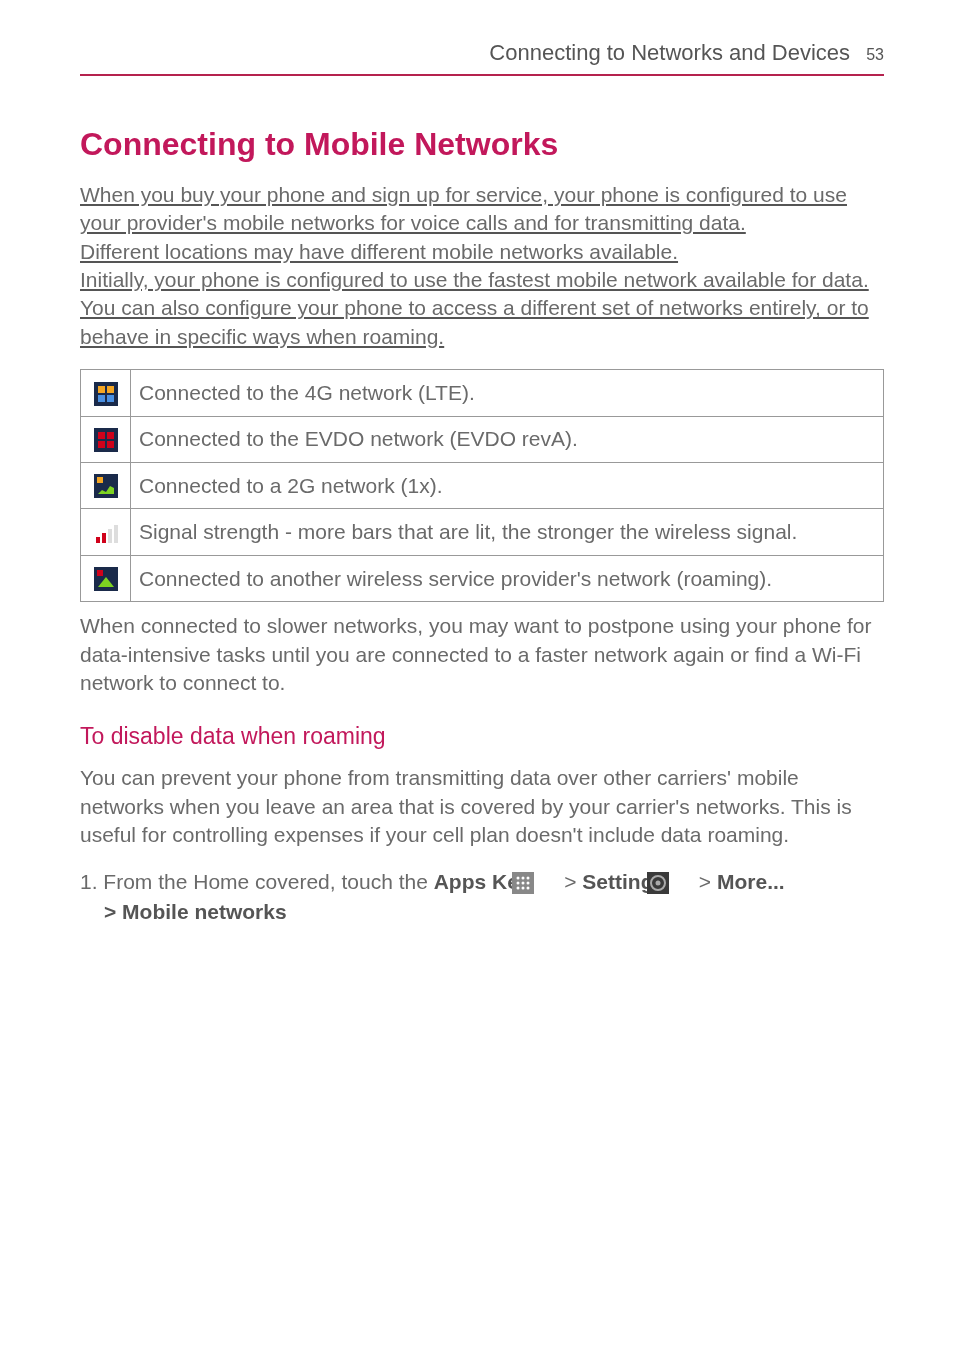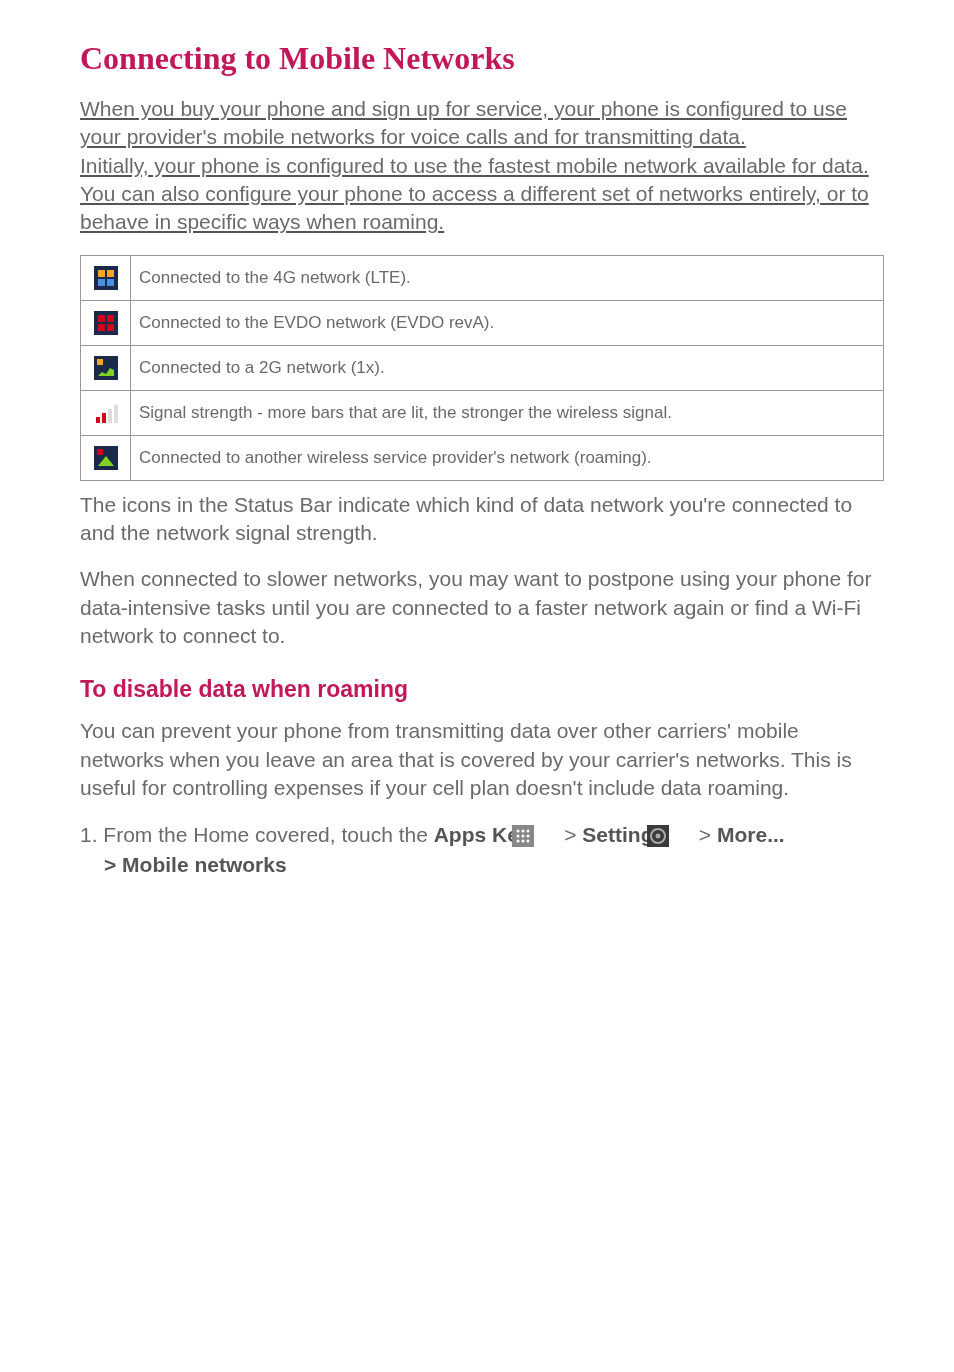--- a/index.html
+++ b/index.html
@@ -24,21 +24,21 @@
     }
     .header .pagenum {
       font-size: 16px;
       margin-left: 10px;
     }
     h1.section-title {
       color: #c2185b;
       font-size: 32px;
       font-weight: bold;
       margin-bottom: 18px;
-      font-family: Liberation Serif, serif;
+      font-family: Liberation Sans, sans-serif;
     }
     p.body {
       font-size: 21px;
       line-height: 1.35;
       color: #6a6a6a;
       margin-bottom: 0;
     }
     p.body.spaced {
       margin-bottom: 18px;
     }
@@ -46,39 +46,39 @@
     table.icon-table {
       width: 100%;
       border-collapse: collapse;
       border: 1px solid #999;
       margin-top: 14px;
       margin-bottom: 10px;
     }
     table.icon-table td {
       border: 1px solid #999;
       padding: 10px 8px;
-      font-size: 17px;
+      font-size: 21px;
       color: #6a6a6a;
       vertical-align: middle;
     }
     table.icon-table td.icon-cell {
       width: 50px;
       text-align: center;
       vertical-align: middle;
     }
     .icon-box {
       display: inline-block;
       width: 24px;
       height: 24px;
       vertical-align: middle;
     }
     h2.subheading {
       color: #c2185b;
       font-size: 23px;
-      font-weight: bold;
+      font-weight: normal;
       margin-top: 26px;
       margin-bottom: 14px;
     }
     ol.steps {
       list-style: none;
       counter-reset: step;
       font-size: 21px;
       color: #6a6a6a;
     }
     ol.steps li {
@@ -94,25 +94,30 @@
       height: 22px;
       vertical-align: middle;
       position: relative;
       top: -1px;
     }
   </style>
 </head>
 <body>
 
 <div class="page">
+  <div class="header">
+    <span>Connecting to Networks and Devices</span>
+    <span class="pagenum">53</span>
+  </div>
 
   <h1 class="section-title">Connecting to Mobile Networks</h1>
 
   <div class="intro-block">
     <p class="body">When you buy your phone and sign up for service, your phone is configured to use your provider's mobile networks for voice calls and for transmitting data.</p>
+    <p class="body">Different locations may have different mobile networks available.</p>
     <p class="body">Initially, your phone is configured to use the fastest mobile network available for data. You can also configure your phone to access a different set of networks entirely, or to behave in specific ways when roaming.</p>
   </div>
 
   <table class="icon-table">
     <tbody>
         <tr>
       <td class="icon-cell">
         <span class="icon-box">
           <svg viewBox="0 0 24 24">
                 <rect x="0" y="0" width="24" height="24" fill="#1a2a4a"></rect>
@@ -172,21 +177,20 @@
                 <rect x="3" y="3" width="6" height="6" fill="#d0021b"></rect>
                 <path d="M4 20 L12 10 L20 20 Z" fill="#7ed321"></path>
               </svg>
         </span>
       </td>
       <td>Connected to another wireless service provider's network (roaming).</td>
     </tr>
   </tbody>
     </table>
 
-  <p class="body spaced">The icons in the Status Bar indicate which kind of data network you're connected to and the network signal strength.</p>
   <p class="body">When connected to slower networks, you may want to postpone using your phone for data-intensive tasks until you are connected to a faster network again or find a Wi-Fi network to connect to.</p>
 
   <h2 class="subheading">To disable data when roaming</h2>
 
   <p class="body spaced">You can prevent your phone from transmitting data over other carriers' mobile networks when you leave an area that is covered by your carrier's networks. This is useful for controlling expenses if your cell plan doesn't include data roaming.</p>
 
   <ol class="steps">
     <li>
       <span>1. </span><span>From the Home covered, touch the </span><span class="bold">Apps Key</span>
       <span class="inline-icon"><svg viewBox="0 0 22 22">

